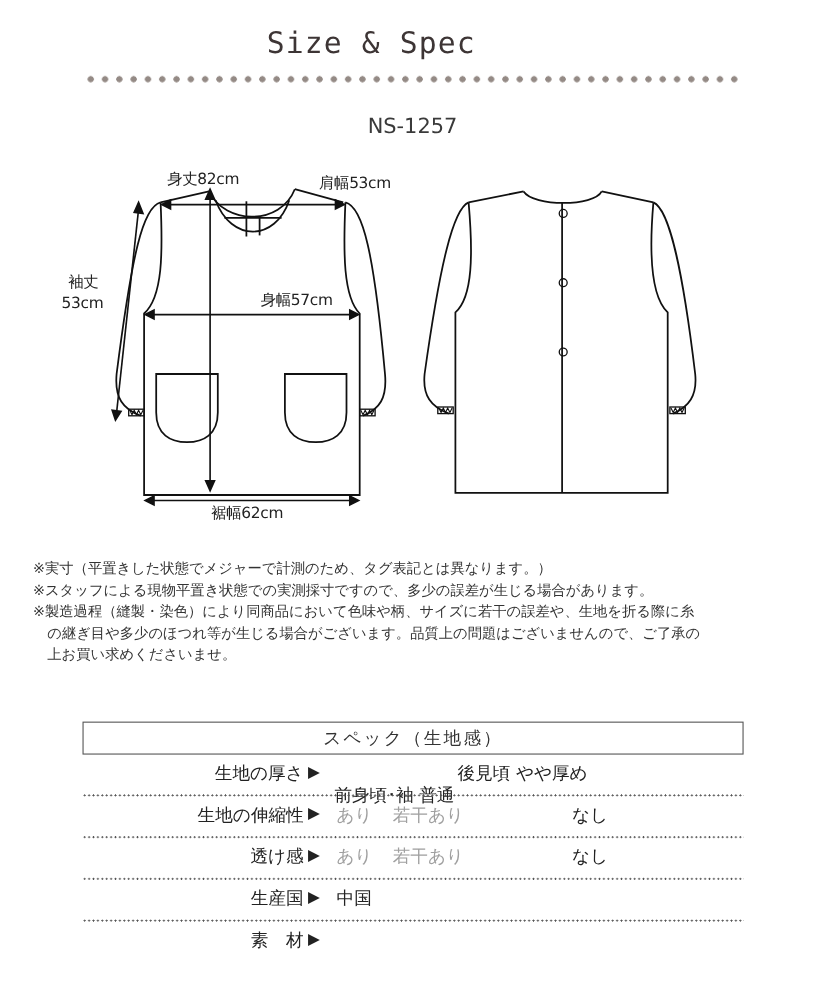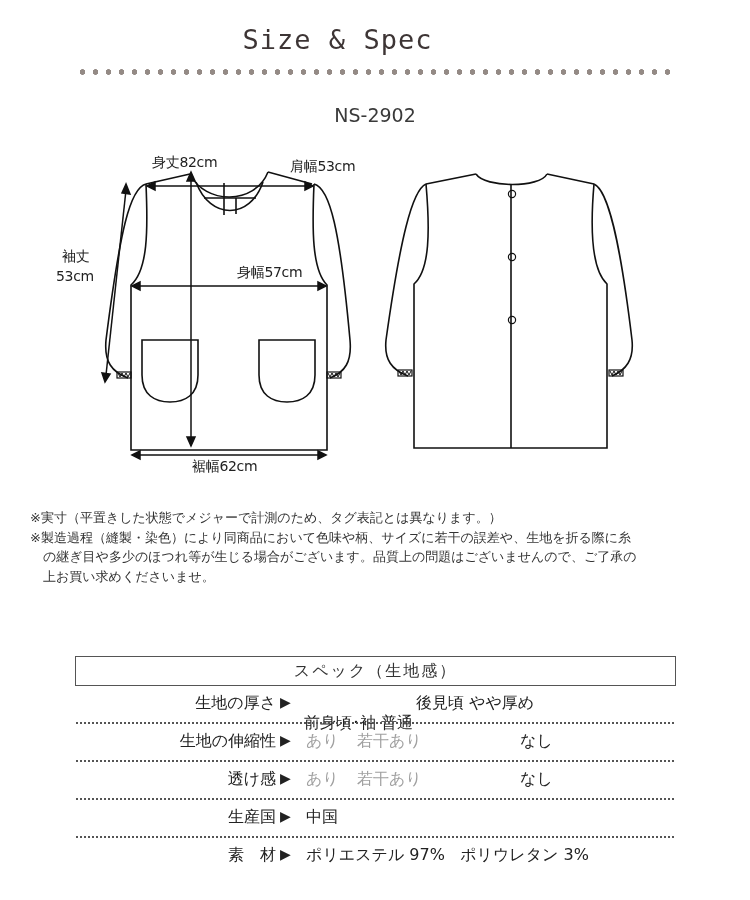--- a/index.html
+++ b/index.html
@@ -42,21 +42,21 @@
   .spec-label { position: absolute; right: 400px; top: 7px; font-size: 16px; color: #222; white-space: nowrap; text-align: right; }
   .spec-arrow { position: absolute; left: 205px; top: 8px; font-size: 14px; color: #222; }
   .spec-val { position: absolute; top: 7px; font-size: 16px; color: #222; white-space: nowrap; }
   .spec-val.dim { color: #a0a0a0; }
 </style>
 </head>
 <body>
 
 <div class="title">Size &amp; Spec</div>
 <div class="dot-rule"></div>
-<div class="model">NS-2902</div>
+<div class="model">NS-1257</div>
 
 <div class="diagram">
   <svg width="750" height="350" viewBox="0 140 750 350">
     <g fill="none" stroke="#111" stroke-width="1.6">
 
       <path d="M190,174 C205,205 255,205 268,172"></path>
       <path d="M190,174 L146,184"></path>
       <path d="M268,172 L312,184"></path>
 
       <path d="M196,182 C210,220 250,220 263,182"></path>
@@ -122,20 +122,21 @@
   <div class="dlabel" style="left:152px; top:14px;">身丈82cm</div>
   <div class="dlabel" style="left:290px; top:18px;">肩幅53cm</div>
   <div class="dlabel" style="left:62px; top:108px;">袖丈</div>
   <div class="dlabel" style="left:56px; top:128px;">53cm</div>
   <div class="dlabel" style="left:237px; top:124px;">身幅57cm</div>
   <div class="dlabel" style="left:192px; top:318px;">裾幅62cm</div>
 </div>
 
 <div class="notes">
   <div class="note">※実寸（平置きした状態でメジャーで計測のため、タグ表記とは異なります。）</div>
+  <div class="note">※スタッフによる現物平置き状態での実測採寸ですので、多少の誤差が生じる場合があります。</div>
   <div class="note">※製造過程（縫製・染色）により同商品において色味や柄、サイズに若干の誤差や、生地を折る際に糸</div>
   <div class="note indent">の継ぎ目や多少のほつれ等が生じる場合がございます。品質上の問題はございませんので、ご了承の</div>
   <div class="note indent">上お買い求めくださいませ。</div>
 </div>
 
 <div class="spec-head">スペック（生地感）</div>
 
 <div class="spec-row" style="top:686px;">
   <span class="spec-label">生地の厚さ</span>
   <span class="spec-arrow">▶</span>
@@ -165,14 +166,13 @@
 <div class="spec-row" style="top:800px;">
   <span class="spec-label">生産国</span>
   <span class="spec-arrow">▶</span>
   <span class="spec-val" style="left:231px;text-align:right;">中国</span>
   <div class="dots"></div>
 </div>
 
 <div class="spec-row" style="top:838px;">
   <span class="spec-label">素　材</span>
   <span class="spec-arrow">▶</span>
-  <span class="spec-val" style="left:231px; white-space:pre;">ポリエステル 97%   ポリウレタン 3%</span>
 </div>
 
 </body></html>

